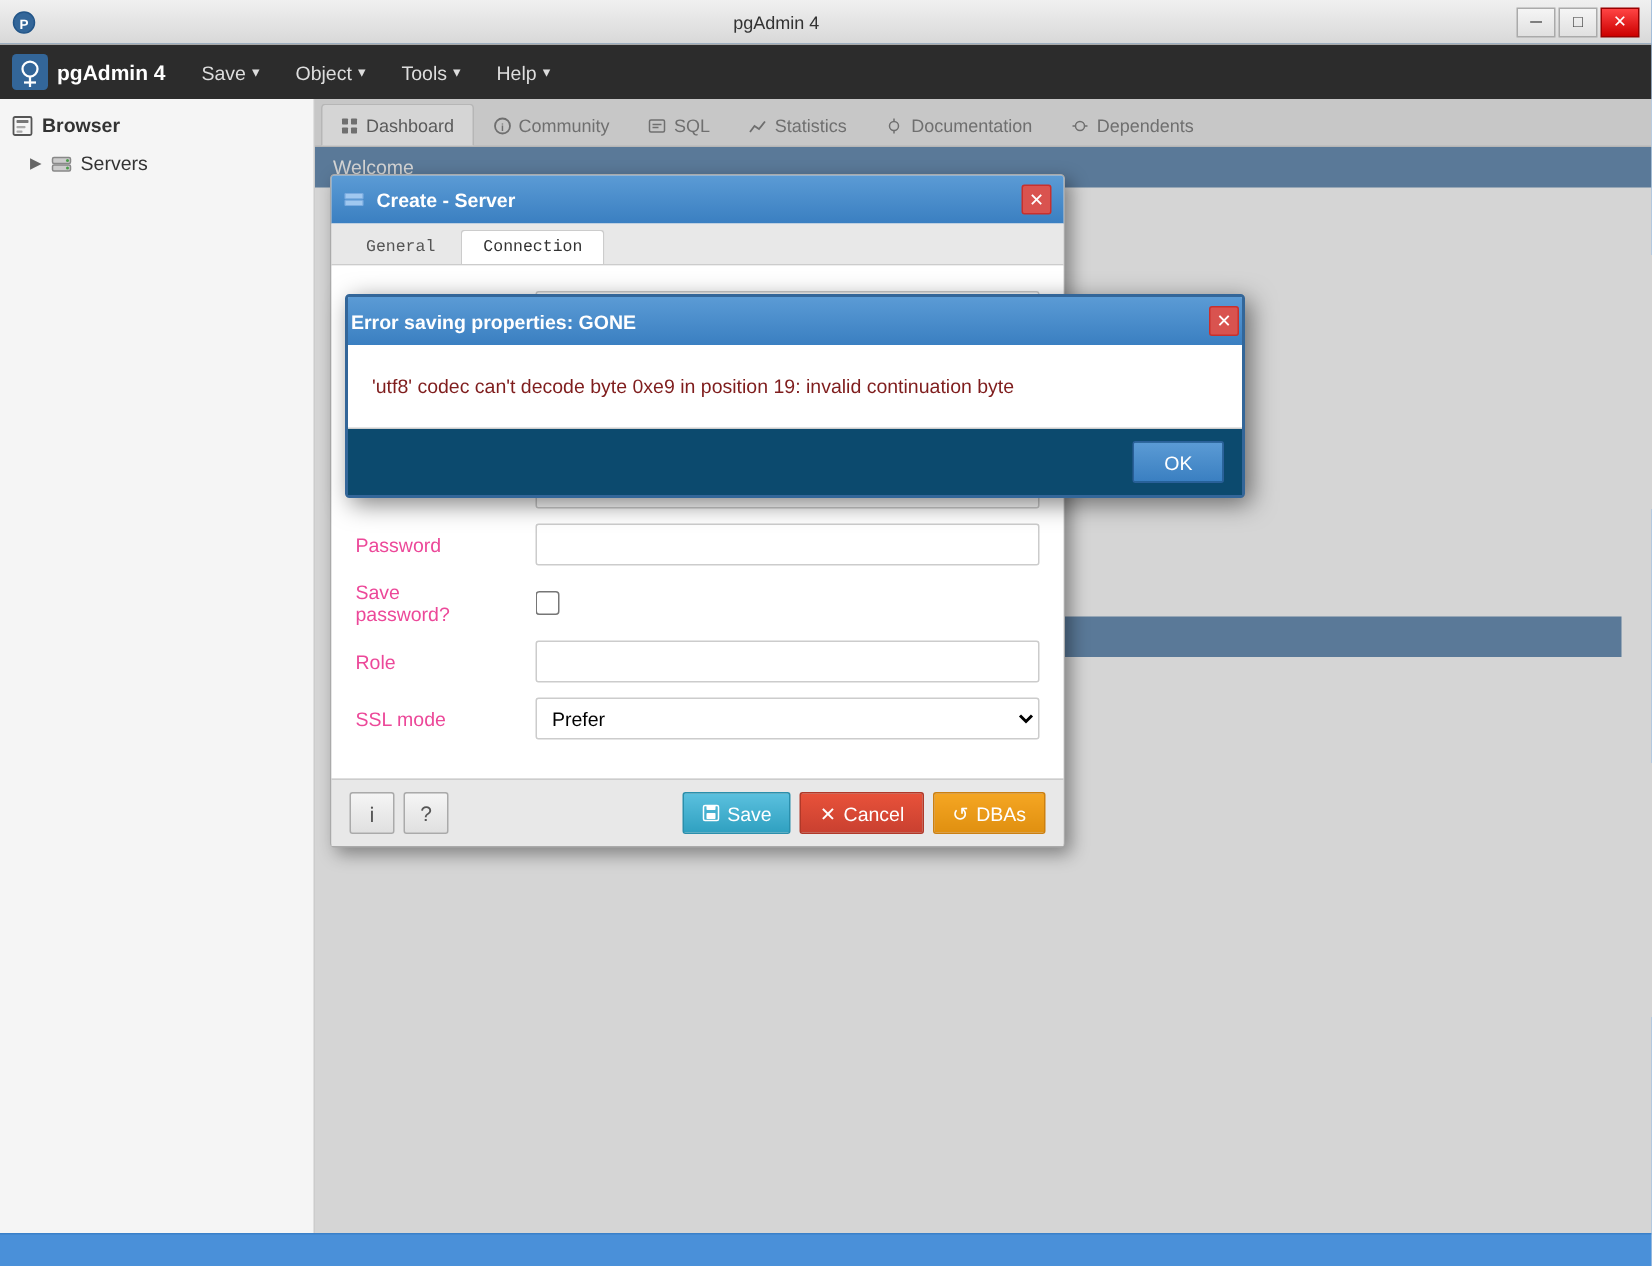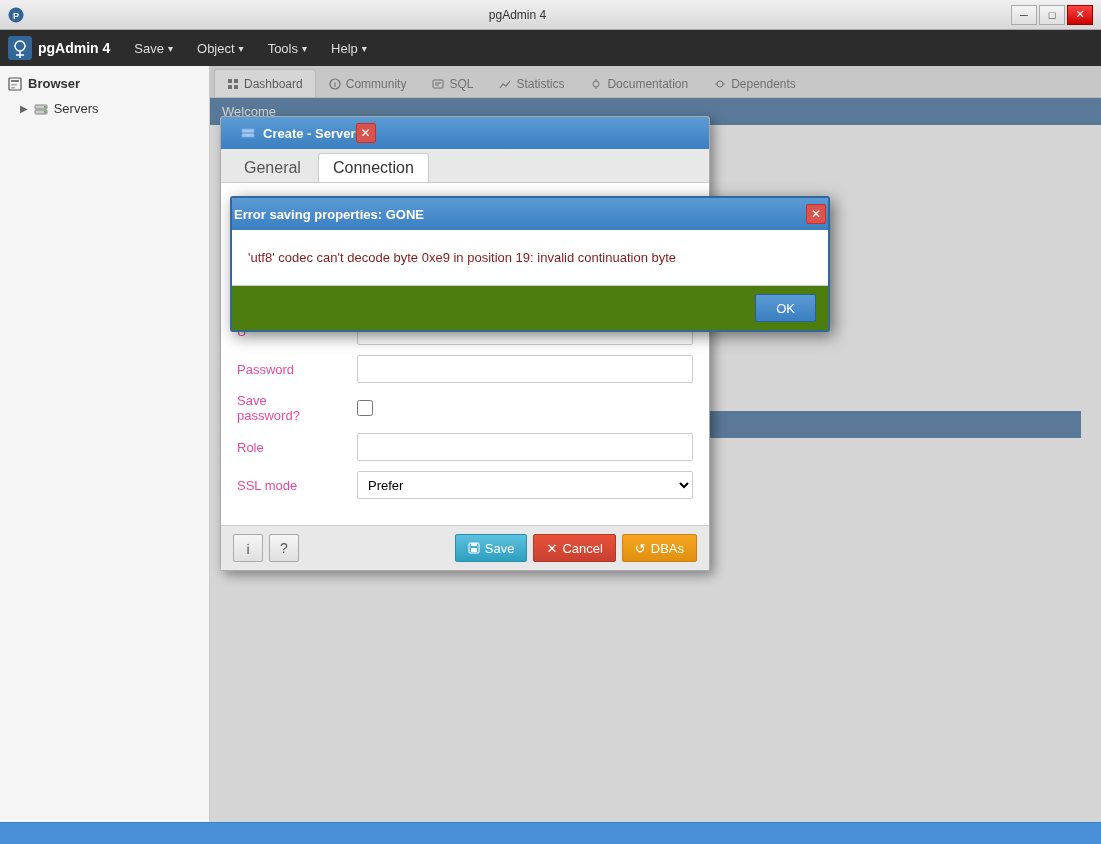--- a/index.html
+++ b/index.html
@@ -190,23 +190,24 @@
       width: 490px;
       background: #f0f0f0;
       border: 1px solid #aaa;
       box-shadow: 4px 4px 12px rgba(0,0,0,0.4);
       z-index: 20;
       border-radius: 3px;
     }
     .dialog-titlebar {
       background: linear-gradient(to bottom, #5b9bd5, #3a7fc1);
       color: white;
-      padding: 6px 20px;
-      display: flex;
-      align-items: center;
+      padding: 6px 8px;
+      display: flex;
+      align-items: center;
+      justify-content: space-between;
       border-radius: 2px 2px 0 0;
     }
     .dialog-title-text {
       font-size: 13px;
       font-weight: bold;
       display: flex;
       align-items: center;
       gap: 8px;
     }
     .dialog-close-btn {
@@ -227,25 +228,26 @@
     .dialog-tabs {
       background: #e8e8e8;
       display: flex;
       border-bottom: 1px solid #ccc;
       padding: 4px 8px 0 8px;
       gap: 2px;
     }
     .dialog-tab {
       padding: 5px 14px;
       cursor: pointer;
-      font-size: 16px;
+      font-size: 11px;
       color: #555;
       border: 1px solid transparent;
       border-bottom: none;
       border-radius: 3px 3px 0 0;
+      font-family: Liberation Mono, monospace;
     }
     .dialog-tab.active {
       background: #fff;
       border-color: #ccc;
       color: #333;
     }
 
     
     .dialog-form {
       background: #fff;
@@ -394,21 +396,21 @@
       border-radius: 2px;
     }
     .error-body {
       background: white;
       padding: 20px 16px;
       color: #7f1d1d;
       font-size: 13px;
       border-bottom: 1px solid #ccc;
     }
     .error-footer {
-      background: #4d7c0f;
+      background: #0c4a6e;
       padding: 8px 12px;
       display: flex;
       justify-content: flex-end;
     }
     .btn-ok {
       background: linear-gradient(to bottom, #5b9bd5, #3a7fc1);
       color: white;
       border: 1px solid #2a6099;
       padding: 4px 20px;
       cursor: pointer;

